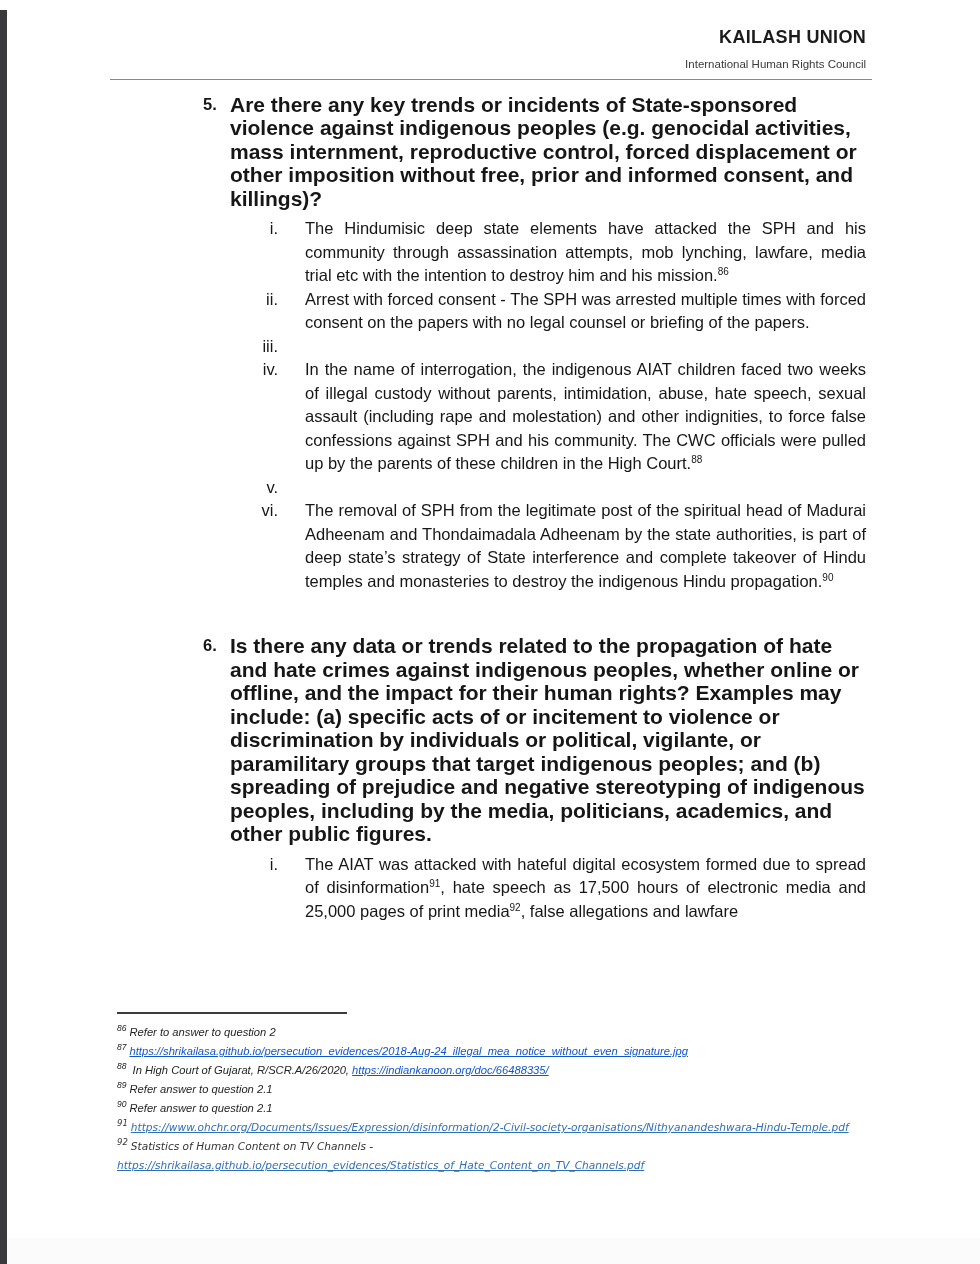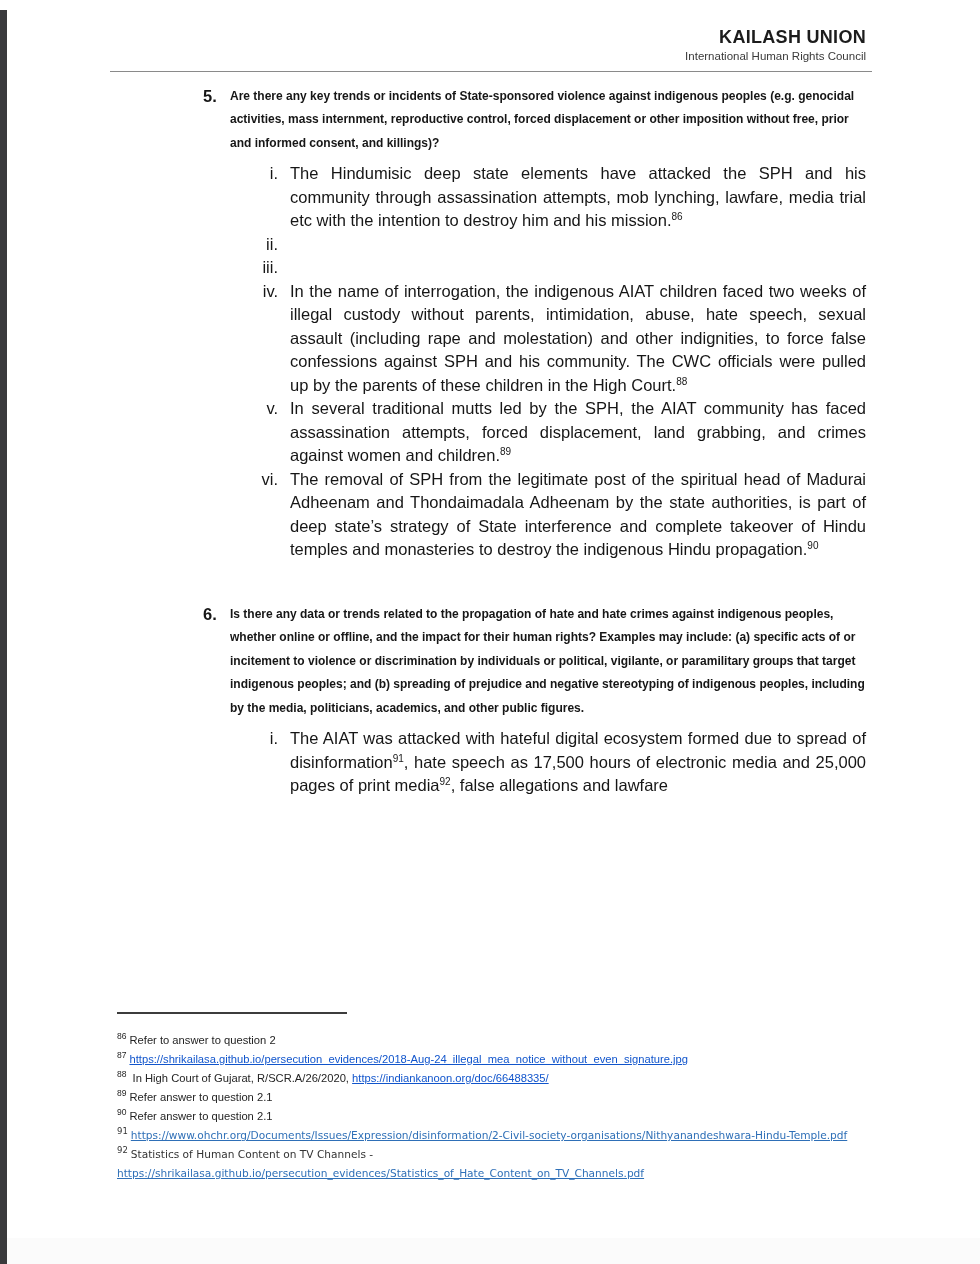--- a/index.html
+++ b/index.html
@@ -14,37 +14,37 @@
   .left-edge{
     position:absolute;left:0;top:10px;bottom:0;width:7px;
     background:#3a3a3c;
   }
   .bottom-fade{
     position:absolute;left:7px;right:0;bottom:0;height:26px;
     background:#fbfbfb;
   }
   header{margin:28px 114px 0 0;text-align:right;padding-left:48px;}
   .org{font-size:18px;font-weight:bold;letter-spacing:.3px;color:#1c1c1c;line-height:1.1;}
-  .sub{font-size:11.5px;color:#3a3a3a;margin-top:2px;}
+  .sub{font-size:11.5px;color:#3a3a3a;margin-top:10px;}
   .header-rule{border:none;border-top:1.5px solid #8a8a8a;margin:9px 108px 0 110px;}
 
   main{padding:13px 114px 0 203px;}
   .question + .question{margin-top:41px;}
   .qrow{display:flex;}
   .qnum{flex:none;width:27px;font-weight:bold;font-size:16.5px;line-height:23.5px;}
-  .qheading{margin:0;font-weight:bold;font-size:12px;line-height:23.5px;}
+  .qheading{margin:0;font-weight:bold;font-size:21px;line-height:23.5px;}
   .items{margin-top:7px;}
   .item{display:flex;}
   .marker{flex:none;width:30px;margin-left:45px;text-align:right;font-size:16.5px;line-height:23.5px;}
-  .itemtext{flex:1;margin-left:12px;font-size:16.5px;line-height:23.5px;text-align:justify;}
+  .itemtext{flex:1;margin-left:27px;font-size:16.5px;line-height:23.5px;text-align:justify;}
   .itemtext sup{font-size:10px;line-height:0;}
 
   footer{position:absolute;left:117px;right:114px;top:1012px;}
   .foot-rule{border:none;border-top:2px solid #3c3c3c;width:230px;margin:0;}
-  .fnlist{margin-top:17px;}
+  .fnlist{margin-top:9px;font-style:italic;}
   .fn{font-size:11.2px;line-height:19px;color:#242424;}
   .fn sup{font-size:8.5px;line-height:0;margin-right:3px;}
   .fn a{text-decoration:underline;cursor:pointer;}
   .fn.alt{font-family:"DejaVu Sans", sans-serif;font-size:10.6px;color:#333333;}
 </style>
 </head>
 <body>
 
 <div class="page">
   <div class="left-edge"></div>
@@ -62,34 +62,34 @@
       <h2 class="qheading">Are there any key trends or incidents of State-sponsored violence against indigenous peoples (e.g. genocidal activities, mass internment, reproductive control, forced displacement or other imposition without free, prior and informed consent, and killings)?</h2>
     </div>
     <div class="items">
   <div class="item">
     <span class="marker">i.</span>
     <div class="itemtext"><span>The Hindumisic deep state elements have attacked the SPH and his community through assassination attempts, mob lynching, lawfare, media trial etc with the intention to destroy him and his mission.</span><sup>86</sup></div>
   </div>
 
   <div class="item">
     <span class="marker">ii.</span>
+    <div class="itemtext"><span>Arrest with forced consent - The SPH was arrested multiple times with forced consent on the papers with no legal counsel or briefing of the papers.</span></div>
   </div>
 
   <div class="item">
     <span class="marker">iii.</span>
   </div>
 
   <div class="item">
     <span class="marker">iv.</span>
     <div class="itemtext"><span>In the name of interrogation, the indigenous AIAT children faced two weeks of illegal custody without parents, intimidation, abuse, hate speech, sexual assault (including rape and molestation) and other indignities, to force false confessions against SPH and his community. The CWC officials were pulled up by the parents of these children in the High Court.</span><sup>88</sup></div>
   </div>
 
   <div class="item">
     <span class="marker">v.</span>
-    <div class="itemtext"><span>In several traditional mutts led by the SPH, the AIAT community has faced assassination attempts, forced displacement, land grabbing, and crimes against women and children.</span><sup>89</sup></div>
   </div>
 
   <div class="item">
     <span class="marker">vi.</span>
     <div class="itemtext"><span>The removal of SPH from the legitimate post of the spiritual head of Madurai Adheenam and Thondaimadala Adheenam by the state authorities, is part of deep state’s strategy of State interference and complete takeover of Hindu temples and monasteries to destroy the indigenous Hindu propagation.</span><sup>90</sup></div>
   </div>
 </div>
   </section>
 
   <section class="question">

